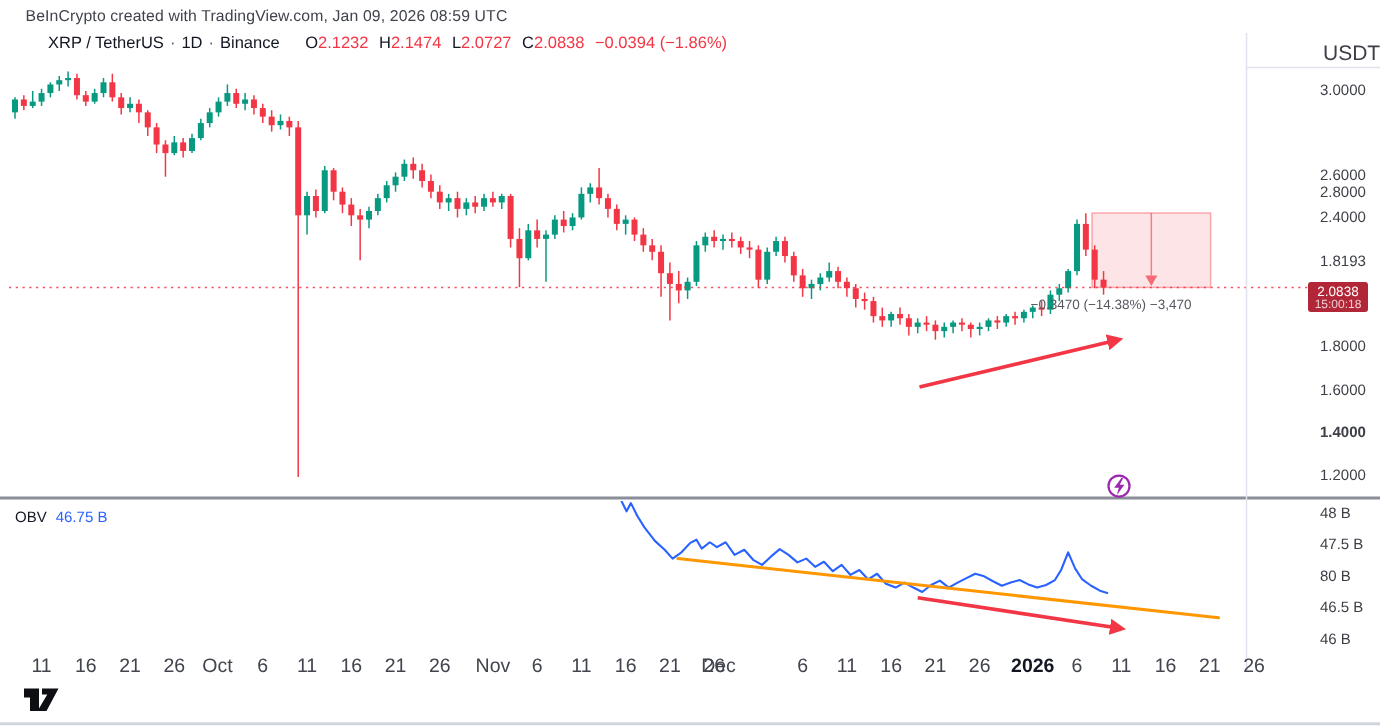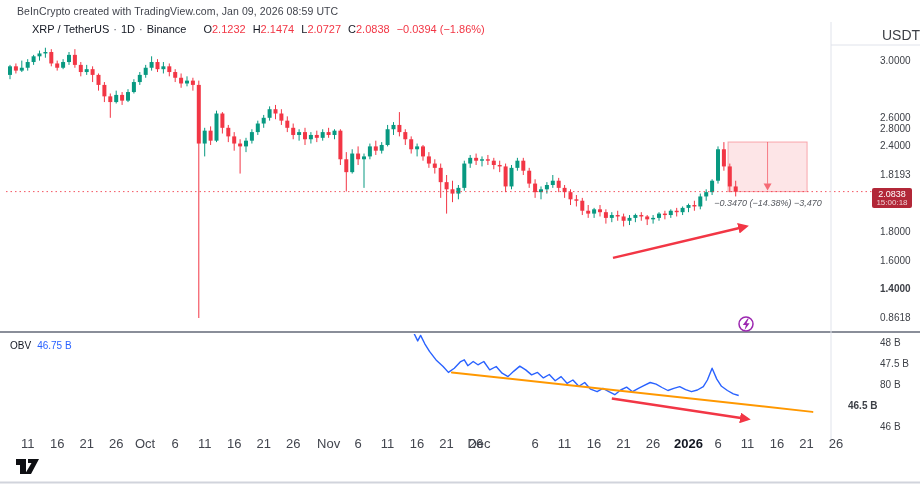--- a/index.html
+++ b/index.html
@@ -17,22 +17,22 @@
   .usdt{position:absolute;left:882px;top:27px;font-size:14px;color:#3c3f46;}
   .badge{position:absolute;left:872px;top:188px;width:40px;height:20px;background:#b22738;border-radius:2px;
          color:#fff;text-align:center;z-index:5;}
   .badge .p{font-size:9px;line-height:10px;padding-top:1px;}
   .badge .cd{font-size:8px;line-height:8px;color:rgba(255,255,255,.78);}
   .obv-row{position:absolute;left:10px;top:340px;font-size:10px;color:#131722;}
   .obv-row .obv-val{color:#2962ff;margin-left:6px;}
   .time-tick{position:absolute;top:436px;width:34px;margin-left:-17px;text-align:center;
              font-size:13px;color:#42454e;}
   .time-tick.bold{font-weight:bold;color:#131722;}
-  .measure-label{position:absolute;left:687px;top:198px;width:162px;text-align:center;
-                 font-size:9px;color:#55585f;font-style:italic;}
+  .measure-label{position:absolute;left:687px;top:198px;width:162px;
+                 font-size:9px;color:#55585f;}
   .footer{position:absolute;left:15px;top:455px;display:flex;align-items:center;}
   .footer .brand{font-size:17px;font-weight:bold;color:#0e0f13;margin-left:7px;letter-spacing:-.2px;}
 </style>
 </head>
 <body>
 
 <div class="stage">
 
   <svg id="chart-svg" width="920" height="484">
       <defs>
@@ -321,36 +321,36 @@
   <div id="price-ticks">
       <div class="axis-label" style="position: absolute; left: 880px; top: 54.6px;">3.0000</div>
       <div class="axis-label" style="position: absolute; left: 880px; top: 83.2px; margin-top: 40px;">2.8000</div>
       <div class="axis-label" style="position: absolute; left: 880px; top: 111.8px;">2.6000</div>
       <div class="axis-label" style="position: absolute; left: 880px; top: 140.4px;">2.4000</div>
       <div class="axis-label" style="position: absolute; left: 880px; top: 169px;">1.8193</div>
       <div class="axis-label" style="position: absolute; left: 880px; top: 197.6px;">2.0000</div>
       <div class="axis-label" style="position: absolute; left: 880px; top: 226.2px;">1.8000</div>
       <div class="axis-label" style="position: absolute; left: 880px; top: 254.8px;">1.6000</div>
       <div class="axis-label" style="position: absolute; left: 880px; top: 283.4px; font-weight: bold;">1.4000</div>
-      <div class="axis-label" style="position: absolute; left: 880px; top: 312px;">0.8618</div>
+      <div class="axis-label" style="position: absolute; left: 880px; top: 312px;">1.2000</div>
     </div>
 
   <div class="badge">
     <div class="p">2.0838</div>
     <div class="cd">15:00:18</div>
   </div>
 
   <div class="obv-row">
     <span>OBV</span><span class="obv-val">46.75 B</span>
   </div>
   <div id="obv-ticks">
       <div class="axis-label" style="position: absolute; left: 880px; top: 337px;">48 B</div>
       <div class="axis-label" style="position: absolute; left: 880px; top: 358px;">47.5 B</div>
       <div class="axis-label" style="position: absolute; left: 880px; top: 379px;">80 B</div>
-      <div class="axis-label" style="position: absolute; left: 848px; top: 400px; font-weight: bold;">46.5 B</div>
+      <div class="axis-label" style="position: absolute; left: 880px; top: 400px;">46.5 B</div>
       <div class="axis-label" style="position: absolute; left: 880px; top: 421px;">46 B</div>
     </div>
 
   <div id="time-ticks">
       <div class="time-tick" style="left: 27.7px;">11</div>
       <div class="time-tick" style="left: 57.2px;">16</div>
       <div class="time-tick" style="left: 86.7px;">21</div>
       <div class="time-tick" style="left: 116.2px;">26</div>
       <div class="time-tick" style="left: 145px;">Oct</div>
       <div class="time-tick" style="left: 175.2px;">6</div>

